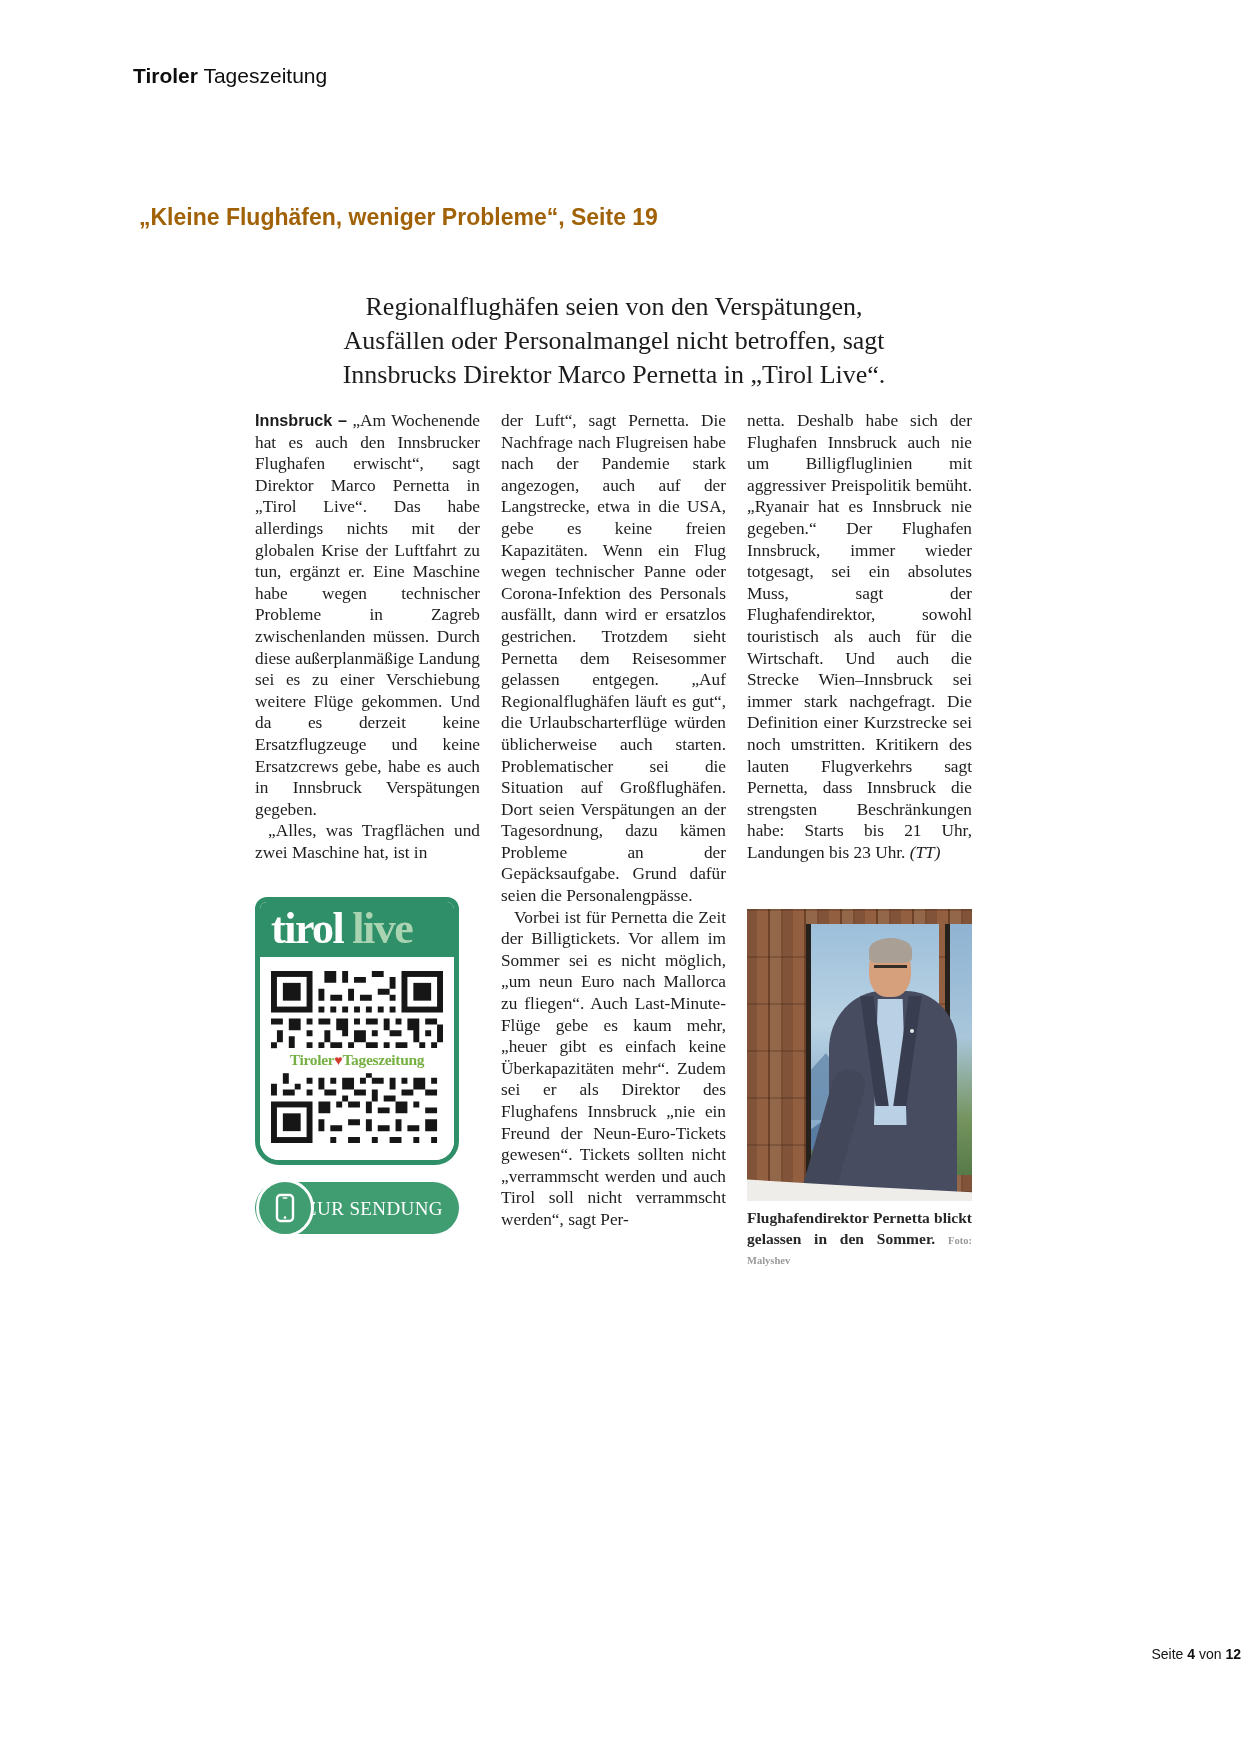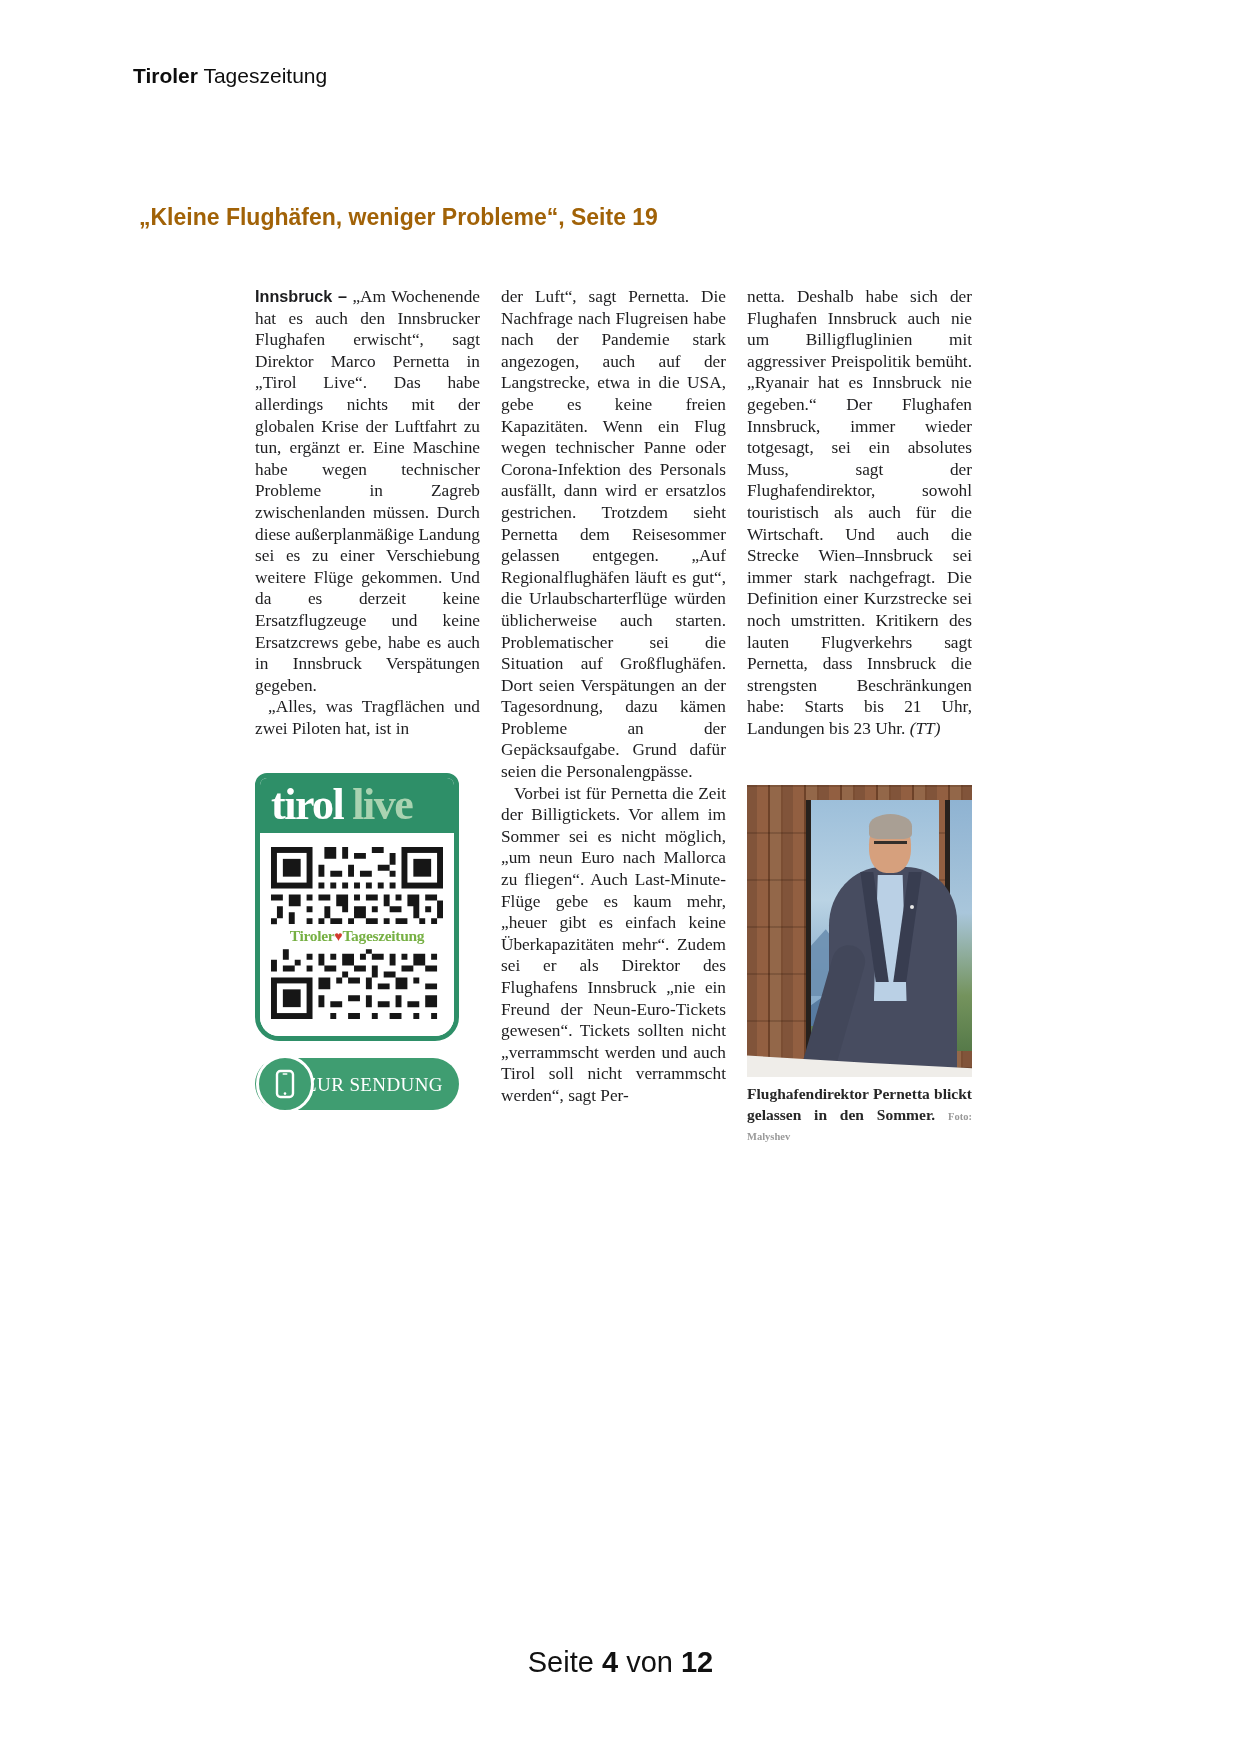--- a/index.html
+++ b/index.html
@@ -77,44 +77,49 @@
   .pin{position:absolute;left:64%;top:34%;width:4px;height:4px;border-radius:50%;background:#e8e8e8;}
   .arm{position:absolute;left:2%;top:48%;width:22%;height:52%;background:#42475a;
        border-radius:30px;transform:rotate(16deg);}
   .desk{position:absolute;left:0;bottom:0;width:100%;height:13%;background:#efede9;
         clip-path:polygon(0 42%,55% 62%,100% 76%,100% 100%,0 100%);}
   .caption{margin-top:7px;font-size:15.5px;font-weight:700;line-height:1.3;color:#272727;
            text-align:justify;}
   .caption .credit{font-size:10.5px;color:#9a9a9a;font-weight:700;letter-spacing:0;}
 
   
-  .footer{position:absolute;left:0;top:1646px;width:100%;text-align:center;font-size:29px;color:#111;}
+  .footer{position:absolute;left:0;top:1646px;width:100%;text-align:right;font-size:14px;color:#111;}
   .footer .b{font-weight:700;}
 </style>
 </head>
 <body>
 
 <div class="page">
 
   <div class="masthead">
     <span class="b">Tiroler</span>
     <span>Tageszeitung</span>
   </div>
 
   <div class="ref-heading">„Kleine Flughäfen, weniger Probleme“, Seite 19</div>
 
   <div class="article">
 
 
+    <div class="subhead">
+      <div class="line">Regionalflughäfen seien von den Verspätungen,</div>
+      <div class="line">Ausfällen oder Personalmangel nicht betroffen, sagt</div>
+      <div class="line">Innsbrucks Direktor Marco Pernetta in „Tirol Live“.</div>
+    </div>
 
     <div class="cols">
 
       <div class="bodycol">
         <p><span class="lead">Innsbruck –</span> <span>„Am Wochenende hat es auch den Innsbrucker Flughafen erwischt“, sagt Direktor Marco Pernetta in „Tirol Live“. Das habe allerdings nichts mit der globalen Krise der Luftfahrt zu tun, ergänzt er. Eine Maschine habe wegen technischer Probleme in Zagreb zwischenlanden müssen. Durch diese außerplanmäßige Landung sei es zu einer Verschiebung weitere Flüge gekommen. Und da es derzeit keine Ersatzflugzeuge und keine Ersatzcrews gebe, habe es auch in Innsbruck Verspätungen gegeben.</span></p>
-        <p class="indent">„Alles, was Tragflächen und zwei Piloten hat, ist in</p>
+        <p class="indent">„Alles, was Tragflächen und zwei Maschine hat, ist in</p>
 
         <div class="tirol-box">
           <div class="tirol-head">
             <div class="brand"><span>tirol</span><span class="lt">live</span></div>
           </div>
           <div class="qr-wrap">
             <svg viewBox="0 0 29 29" aria-hidden="true">
               <rect x="0" y="0" width="29" height="29" fill="#ffffff"></rect>
               <g fill="#161616">
                 <rect x="0" y="0" width="7" height="7"></rect>

